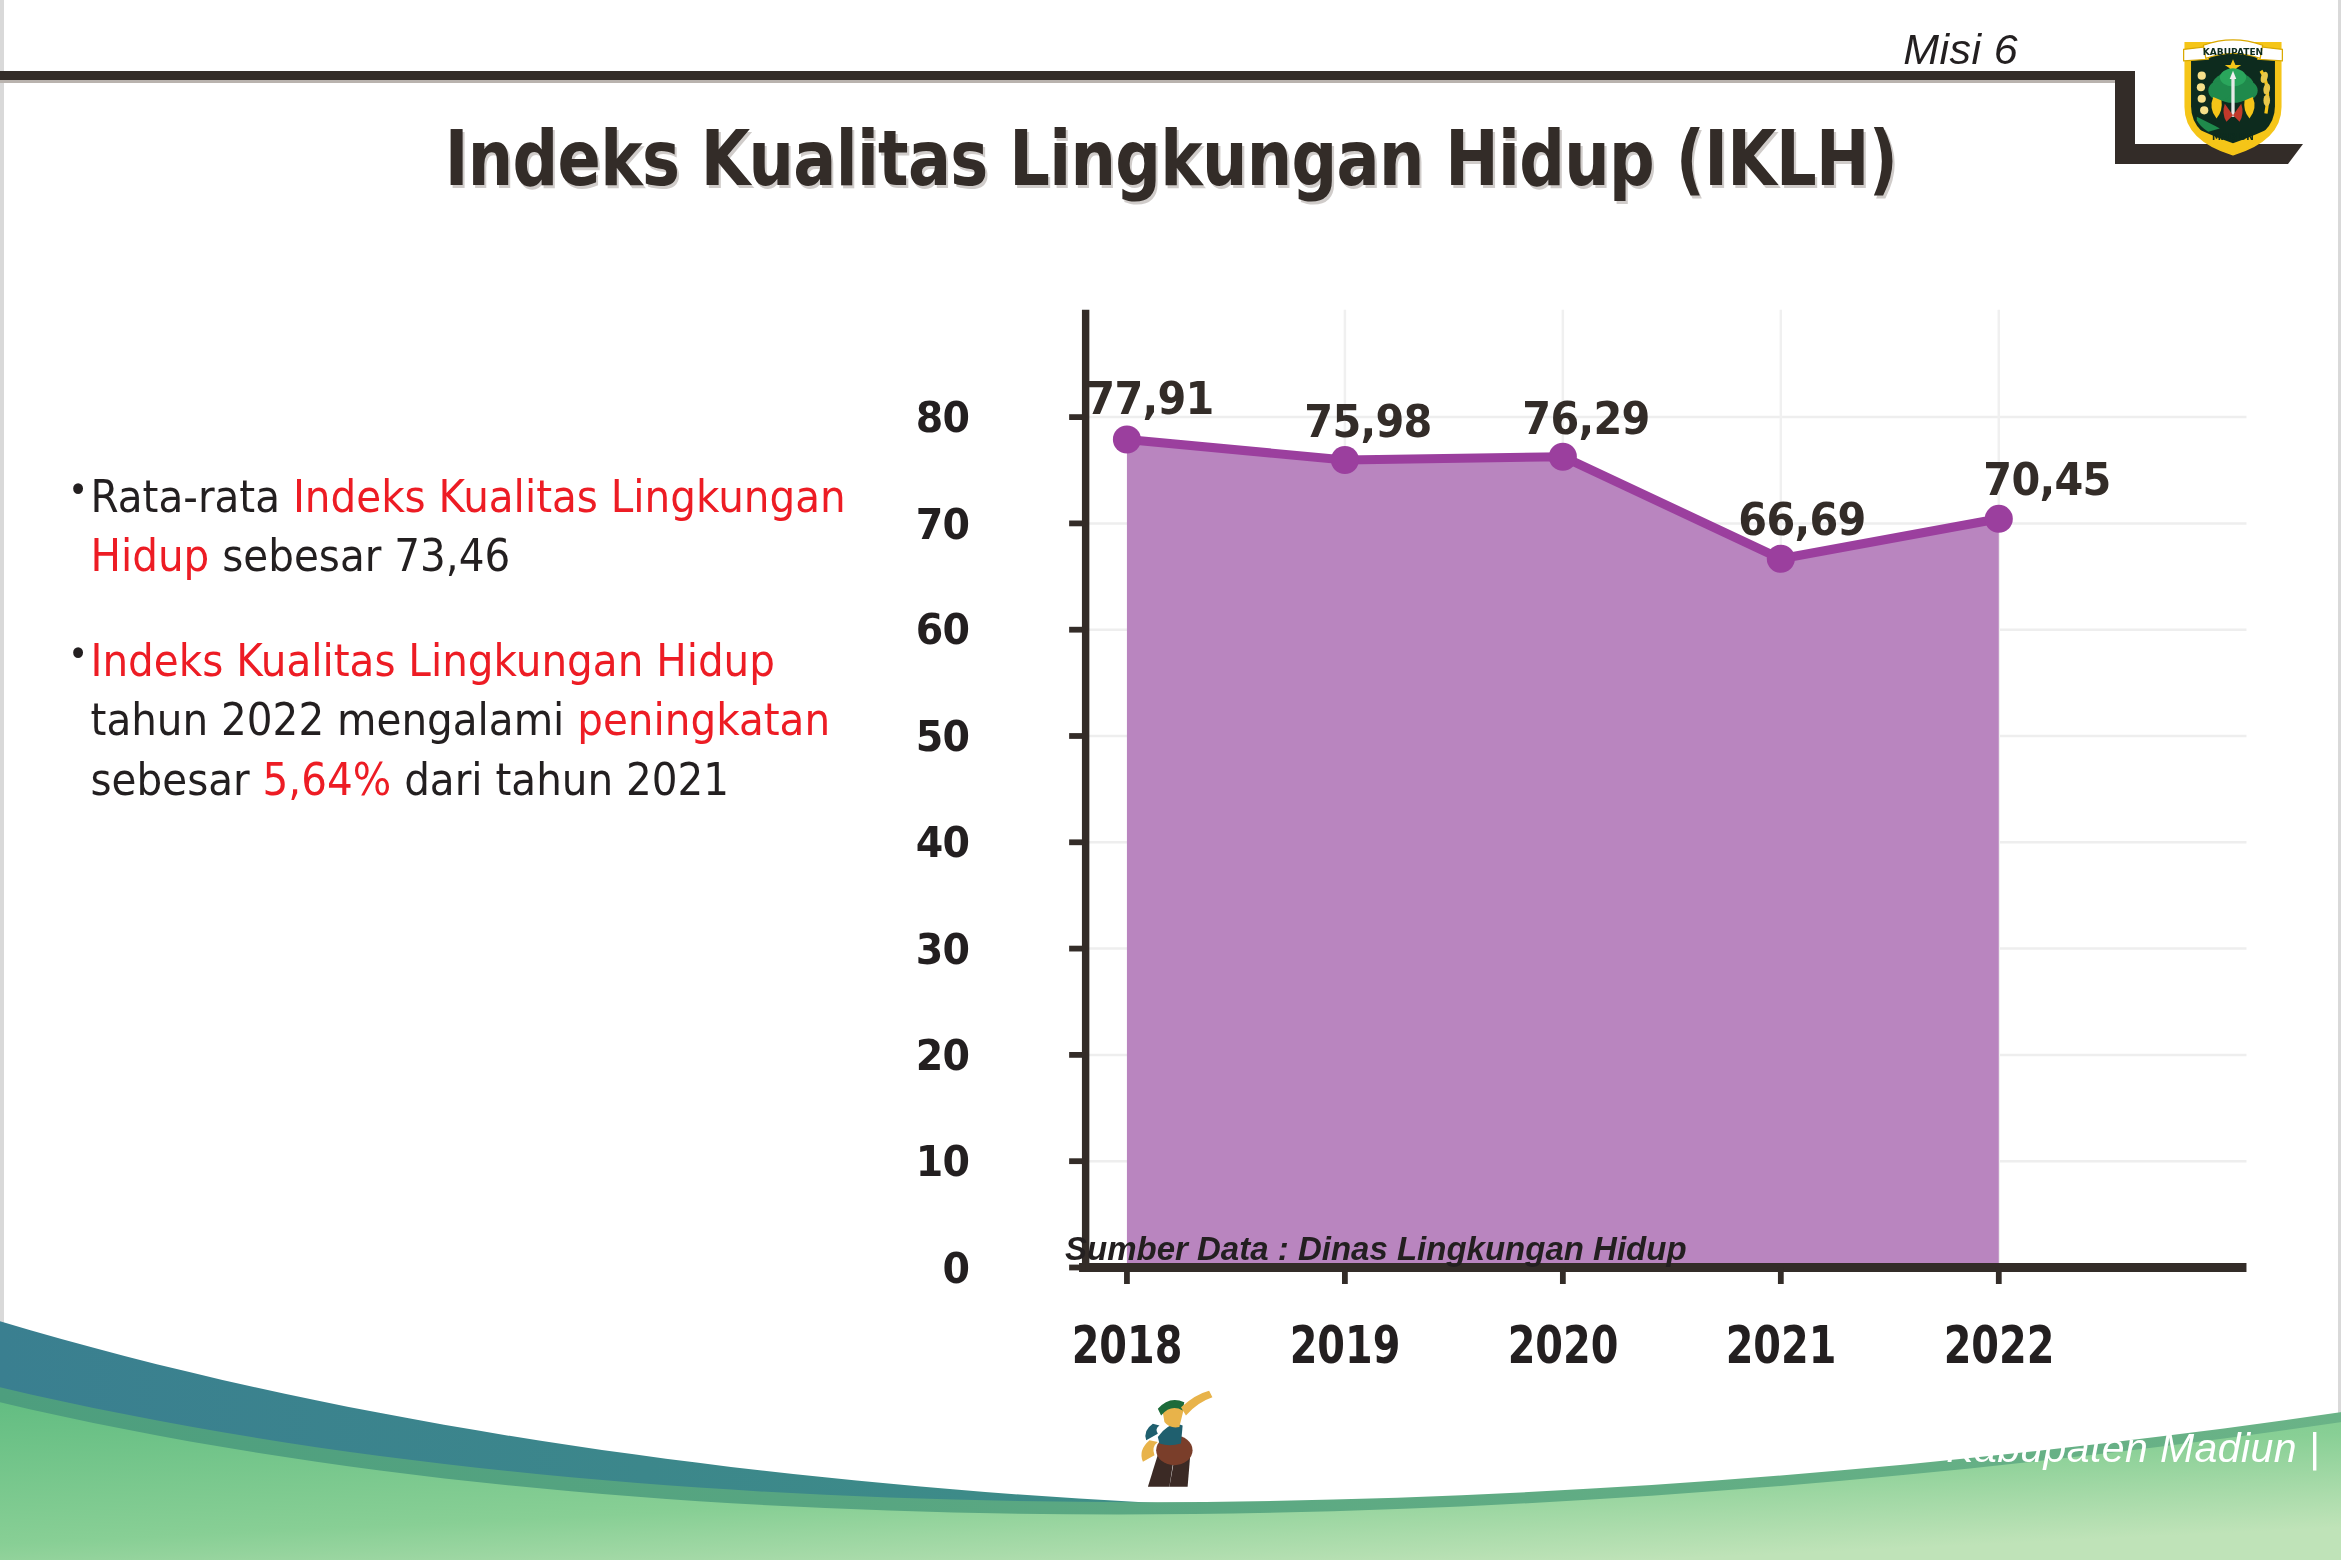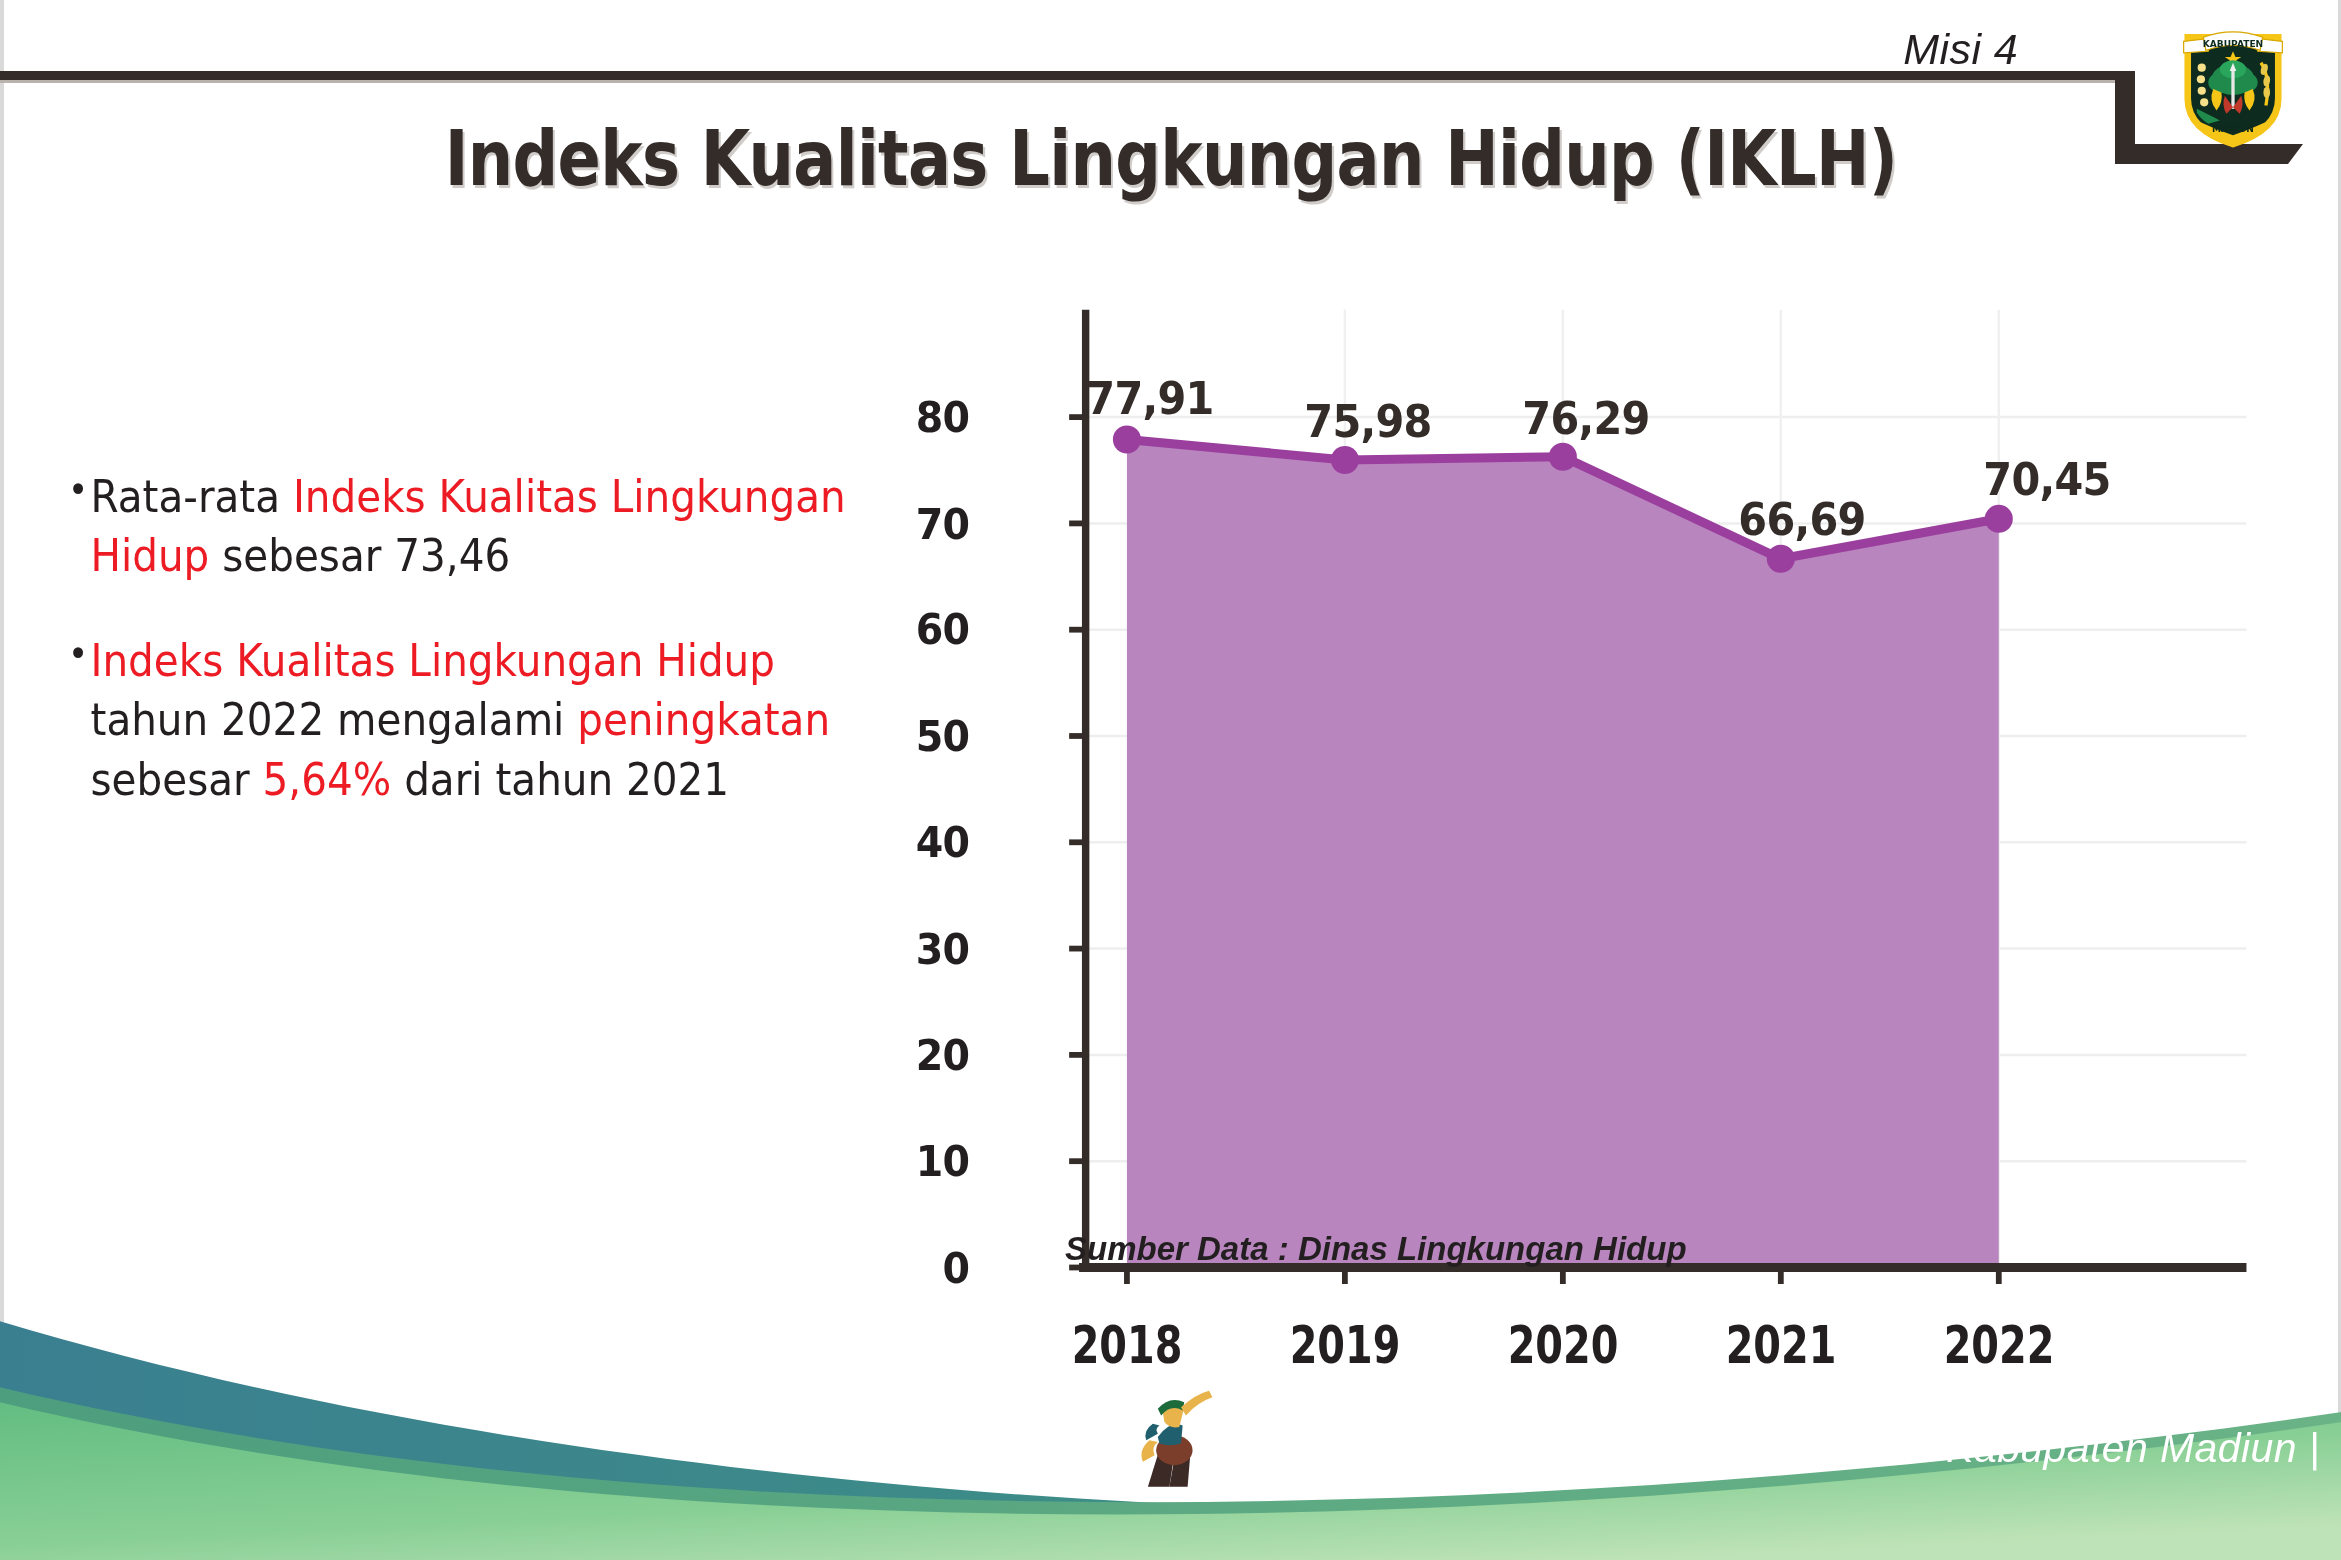--- a/index.html
+++ b/index.html
@@ -79,21 +79,21 @@
     top: 144px;
     width: 0; height: 0;
     border-top: 20px solid #332c28;
     border-right: 15px solid transparent;
   }
 
   
   .crest {
     position: absolute;
     left: 2175px;
-    top: 20px;
+    top: 28px;
     width: 116px;
     height: 130px;
   }
 
   
   .title {
     position: absolute;
     left: 0;
     right: 0;
     top: 114px;
@@ -278,21 +278,21 @@
   <div class="edge-left"></div>
   <div class="edge-right"></div>
   <div class="edge-bottom"></div>
 
   <div class="header-rule"></div>
   <div class="header-rule-shadow"></div>
   <div class="header-bracket"></div>
   <div class="header-bracket-foot"></div>
   <div class="header-bracket-bevel"></div>
 
-  <div class="misi-label">Misi 4</div>
+  <div class="misi-label">Misi 6</div>
 
   <div class="crest">
     <svg viewBox="0 0 140 158" width="116" height="130">
       <path d="M12 18 L128 18 L128 96 Q128 136 70 154 Q12 136 12 96 Z" fill="#f5c518" stroke="#f5c518" stroke-width="2"></path>
       <path d="M19 25 L121 25 L121 95 Q121 130 70 146 Q19 130 19 95 Z" fill="#0d2b1e"></path>
       <path d="M10 26 L44 22 L40 38 L10 40 Z" fill="#ffffff" stroke="#d9a800" stroke-width="1.5"></path>
       <path d="M130 26 L96 22 L100 38 L130 40 Z" fill="#ffffff" stroke="#d9a800" stroke-width="1.5"></path>
       <path d="M34 21 Q70 8 106 21 L103 37 Q70 25 37 37 Z" fill="#ffffff" stroke="#d9a800" stroke-width="1.5"></path>
       <text x="70" y="33" font-family="DejaVu Sans, sans-serif" font-size="11" font-weight="bold" fill="#0d2b1e" text-anchor="middle">KABUPATEN</text>
       <polygon points="70,38 73,45 80,45 74,49 77,56 70,52 63,56 66,49 60,45 67,45" fill="#f5c518"></polygon>

